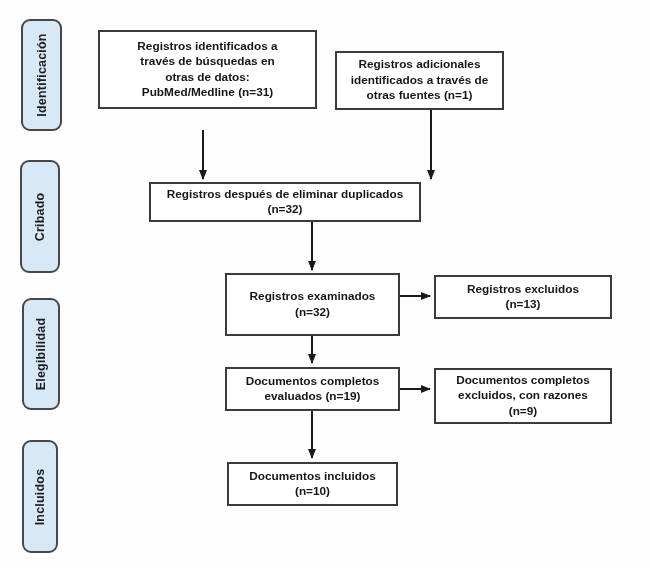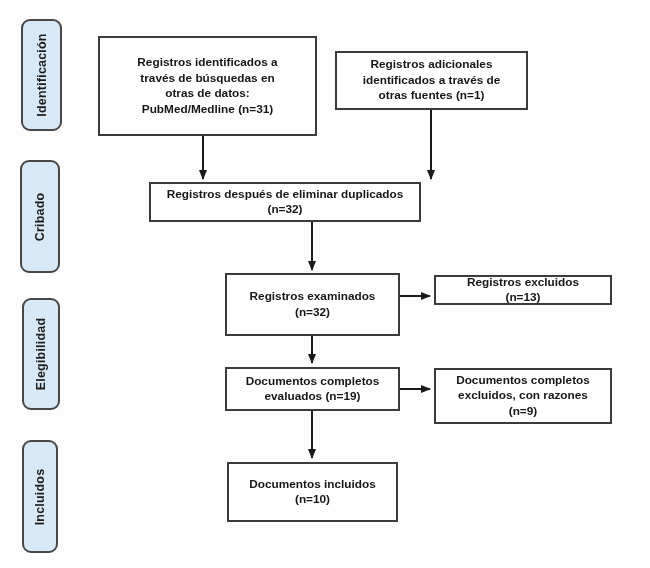--- a/index.html
+++ b/index.html
@@ -78,56 +78,56 @@
   <div class="stage" style="left:20px;top:160px;width:40px;height:113px">
     <span class="stage-label">Cribado</span>
   </div>
   <div class="stage" style="left:22px;top:298px;width:38px;height:112px">
     <span class="stage-label">Elegibilidad</span>
   </div>
   <div class="stage" style="left:22px;top:440px;width:36px;height:113px">
     <span class="stage-label">Incluidos</span>
   </div>
 
-  <div class="node" style="left:98px;top:36px;width:219px;height:100px">
+  <div class="node" style="left:98px;top:30px;width:219px;height:79px">
     <span>Registros identificados a</span>
     <span>través de búsquedas en</span>
     <span>otras de datos:</span>
     <span>PubMed/Medline (n=31)</span>
   </div>
 
-  <div class="node" style="left:335px;top:51px;width:193px;height:59px">
+  <div class="node" style="left:335px;top:51px;width:169px;height:59px">
     <span>Registros adicionales</span>
     <span>identificados a través de</span>
     <span>otras fuentes (n=1)</span>
   </div>
 
   <div class="node" style="left:149px;top:182px;width:272px;height:40px">
     <span>Registros después de eliminar duplicados (n=32)</span>
   </div>
 
   <div class="node" style="left:225px;top:273px;width:175px;height:63px">
     <span>Registros examinados</span>
     <span>(n=32)</span>
   </div>
 
-  <div class="node" style="left:434px;top:275px;width:178px;height:30px">
+  <div class="node" style="left:434px;top:275px;width:178px;height:44px">
     <span>Registros excluidos</span>
     <span>(n=13)</span>
   </div>
 
   <div class="node" style="left:225px;top:367px;width:175px;height:44px">
     <span>Documentos completos</span>
     <span>evaluados (n=19)</span>
   </div>
 
   <div class="node" style="left:434px;top:368px;width:178px;height:56px">
     <span>Documentos completos</span>
     <span>excluidos, con razones</span>
     <span>(n=9)</span>
   </div>
 
-  <div class="node" style="left:227px;top:462px;width:171px;height:60px">
+  <div class="node" style="left:227px;top:462px;width:171px;height:44px">
     <span>Documentos incluidos</span>
     <span>(n=10)</span>
   </div>
 
 </div>
 
 </body></html>

